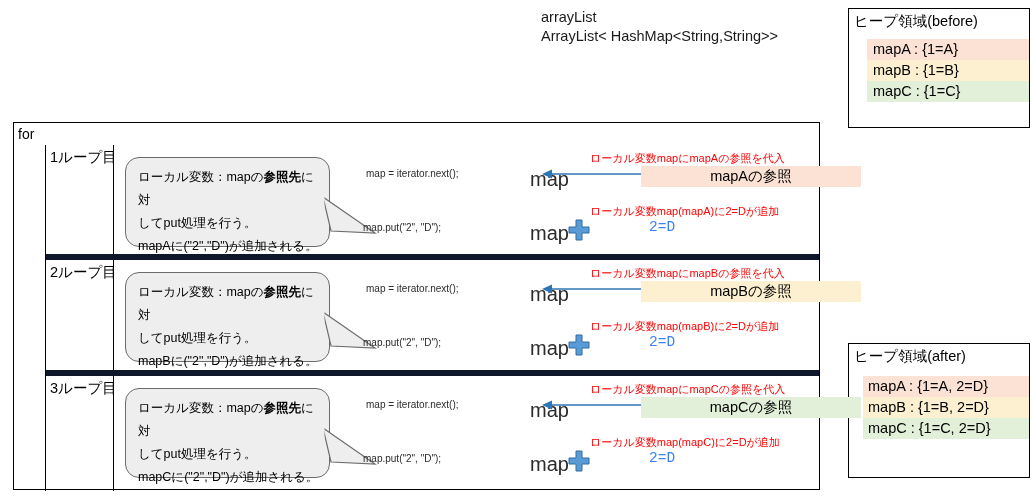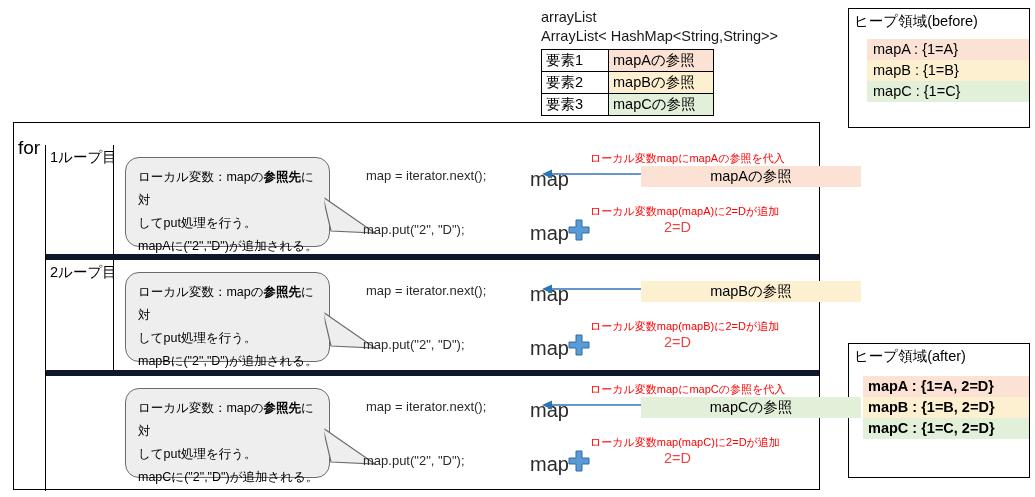--- a/index.html
+++ b/index.html
@@ -31,26 +31,26 @@
   
   .heap-box{border:1.5px solid #000;background:#fff;}
   #heap-before{left:848px;top:8px;width:180px;height:118px;}
   #heap-after{left:848px;top:343px;width:180px;height:133px;}
   .heap-title{font-size:14.5px;padding:3px 0 0 5px;line-height:19px;white-space:nowrap;}
   .heap-rows{margin-top:8px;margin-left:18px;}
   .heap-row{
     font-size:14.5px;line-height:21px;height:21px;
     padding-left:6px;white-space:nowrap;
   }
-  #heap-after .heap-rows{margin-top:10px;margin-left:14px;font-weight:bold;}
+  #heap-after .heap-rows{margin-top:10px;margin-left:14px;}
   #heap-after .heap-row{padding-left:5px;}
 
   
   #for-box{left:13px;top:122px;width:807px;height:368px;border:1.5px solid #000;box-sizing:border-box;}
-  .for-label{position:absolute;left:4px;top:16px;font-size:19px;line-height:18px;}
+  .for-label{position:absolute;left:4px;top:2px;font-size:14px;line-height:18px;}
   .loop-col{position:absolute;left:31px;top:22px;width:774px;border-left:1px solid #000;box-sizing:border-box;}
   .loop-row{position:relative;height:115.3px;border-bottom:6px solid #0f172a;box-sizing:border-box;}
   .loop-row:last-child{border-bottom:none;}
   .loop-name{
     position:absolute;left:0;top:0;width:68px;height:100%;
     border-right:1px solid #000;box-sizing:border-box;
     font-size:14.5px;padding:3px 0 0 4px;white-space:nowrap;
   }
   .loop-body{position:absolute;left:68px;top:0;right:0;height:100%;}
 
@@ -62,21 +62,21 @@
     font-size:12.5px;line-height:23px;color:#000;
   }
   .bubble b{font-weight:bold;}
   .bubble-tail{
     position:absolute;left:209px;top:52px;width:60px;height:44px;
     pointer-events:none;
   }
 
   
   .code{
-    position:absolute;font-size:13px;color:#2b2b2b;white-space:nowrap;
+    position:absolute;font-size:10px;color:#2b2b2b;white-space:nowrap;
   }
   .code-1{left:252px;top:23px;}
   .code-2{left:249px;top:77px;}
   .varname{position:absolute;font-size:20px;color:#2b2b2b;}
   .var-1{left:416px;top:23px;}
   .var-2{left:416px;top:77px;}
 
   .note{
     position:absolute;font-size:11px;color:#ff0000;white-space:nowrap;
     font-family:"Liberation Sans","DejaVu Sans",sans-serif;
@@ -85,44 +85,28 @@
   .note-1{left:476px;top:6px;}
   .note-2{left:476px;top:59px;}
 
   .refband{
     position:absolute;left:527px;top:21px;width:220px;height:21px;
     font-size:14.5px;line-height:21px;text-align:center;
   }
   .arrow-svg{position:absolute;left:424px;top:18px;width:110px;height:22px;}
 
   .plusbox{position:absolute;left:453px;top:73px;width:24px;height:24px;}
-  .addval{position:absolute;left:550px;top:74px;font-size:14.5px;color:#ef4444;}
+  .addval{position:absolute;left:535px;top:74px;font-size:14.5px;color:#3b82f6;font-family:Liberation Mono, monospace;}
 </style>
 </head>
 <body>
 
 <div class="abs" id="arraylist-block">
   <div class="al-title">arrayList</div>
   <div class="al-title">ArrayList&lt; HashMap&lt;String,String&gt;&gt;</div>
-  <table class="al-table">
-    <tbody>
-        <tr>
-      <td class="al-key">要素1</td>
-      <td class="al-val hl-a">mapAの参照</td>
-    </tr>
-    <tr>
-      <td class="al-key">要素2</td>
-      <td class="al-val hl-b">mapBの参照</td>
-    </tr>
-    <tr>
-      <td class="al-key">要素3</td>
-      <td class="al-val hl-c">mapCの参照</td>
-    </tr>
-  </tbody>
-    </table>
 </div>
 
 <div class="abs heap-box" id="heap-before">
   <div class="heap-title">ヒープ領域(before)</div>
   <div class="heap-rows">
     <div class="heap-row hl-a">mapA : {1=A}</div>
     <div class="heap-row hl-b">mapB : {1=B}</div>
     <div class="heap-row hl-c">mapC : {1=C}</div>
   </div>
 </div>
@@ -183,37 +167,39 @@
           <span>してput処理を行う。</span><br>
           <span>mapBに("2","D")が追加される。</span>
         </div>
         <svg class="bubble-tail" viewBox="0 0 60 44">
           <polygon points="0,0 52,36 8,34" fill="#eeeeee" stroke="#6b6b6b" stroke-width="1.2"></polygon>
           <line x1="0" y1="-2" x2="0" y2="36" stroke="#eeeeee" stroke-width="3"></line>
         </svg>
 
         <div class="code code-1">map = iterator.next();</div>
         <div class="varname var-1">map</div>
+        <div class="note note-1">ローカル変数mapにmapBの参照を代入</div>
         <svg class="arrow-svg" viewBox="0 0 110 22">
           <line x1="108" y1="11" x2="12" y2="11" stroke="#2e75b6" stroke-width="1.6"></line>
           <polygon points="4,11 14,6.5 14,15.5" fill="#2e75b6"></polygon>
         </svg>
         <div class="refband hl-b">mapBの参照</div>
 
         <div class="code code-2">map.put("2", "D");</div>
         <div class="varname var-2">map</div>
         <div class="note note-2">ローカル変数map(mapB)に2=Dが追加</div>
         <svg class="plusbox" viewBox="0 0 24 24">
           <polygon points="9,2 15,2 15,9 22,9 22,15 15,15 15,22 9,22 9,15 2,15 2,9 9,9" fill="#5b9bd5" stroke="#2e6ca4" stroke-width="1"></polygon>
         </svg>
         <div class="addval">2=D</div>
       </div>
     </div>
 
     <div class="loop-row">
+      <div class="loop-name">3ループ目</div>
       <div class="loop-body">
 
         <div class="bubble">
           <span>ローカル変数：mapの</span><b>参照先</b><span>に対</span><br>
           <span>してput処理を行う。</span><br>
           <span>mapCに("2","D")が追加される。</span>
         </div>
         <svg class="bubble-tail" viewBox="0 0 60 44">
           <polygon points="0,0 52,36 8,34" fill="#eeeeee" stroke="#6b6b6b" stroke-width="1.2"></polygon>
           <line x1="0" y1="-2" x2="0" y2="36" stroke="#eeeeee" stroke-width="3"></line>

